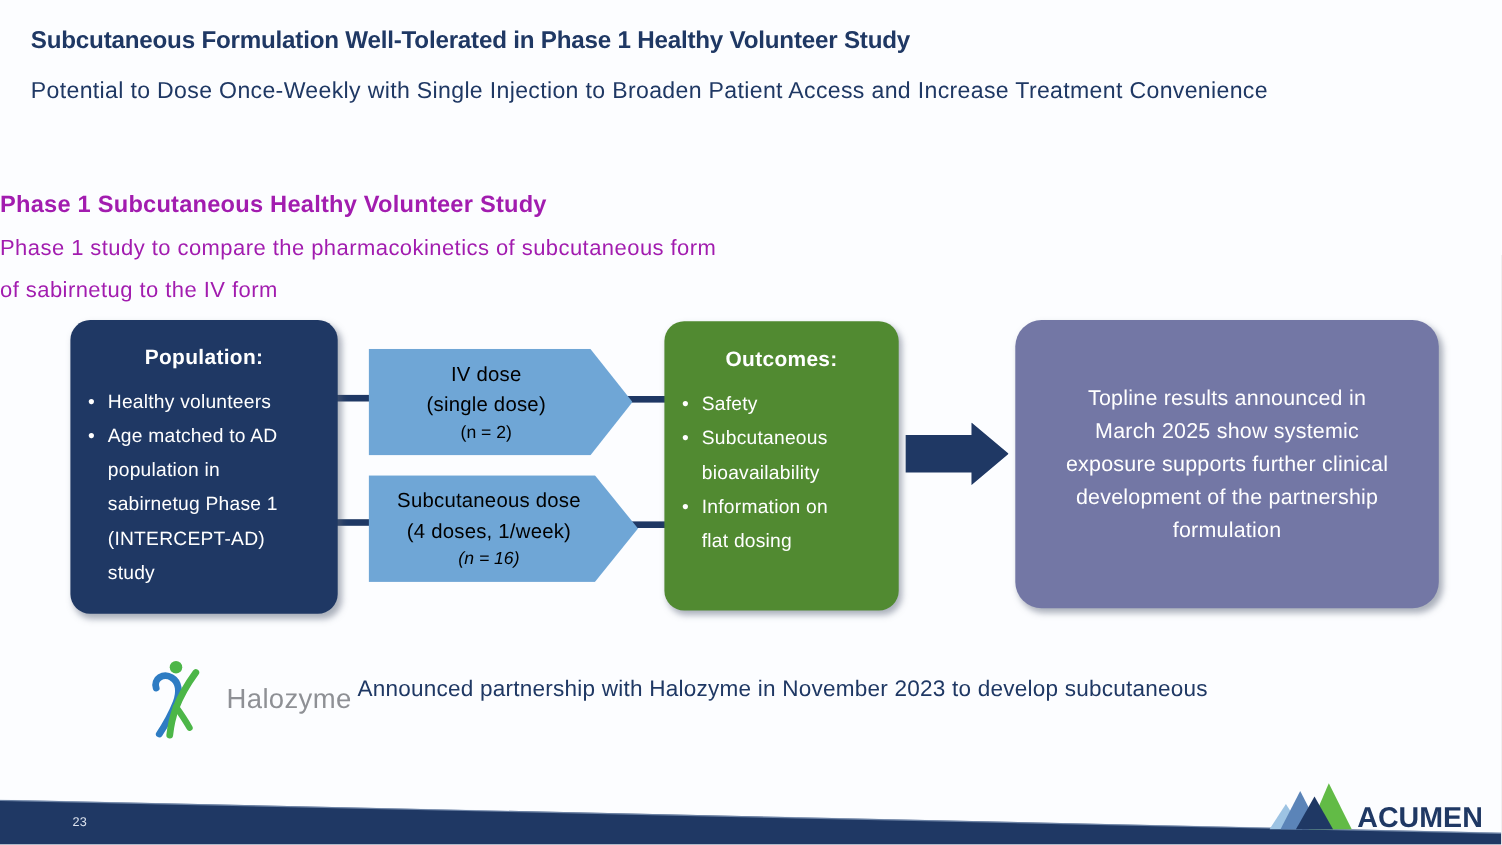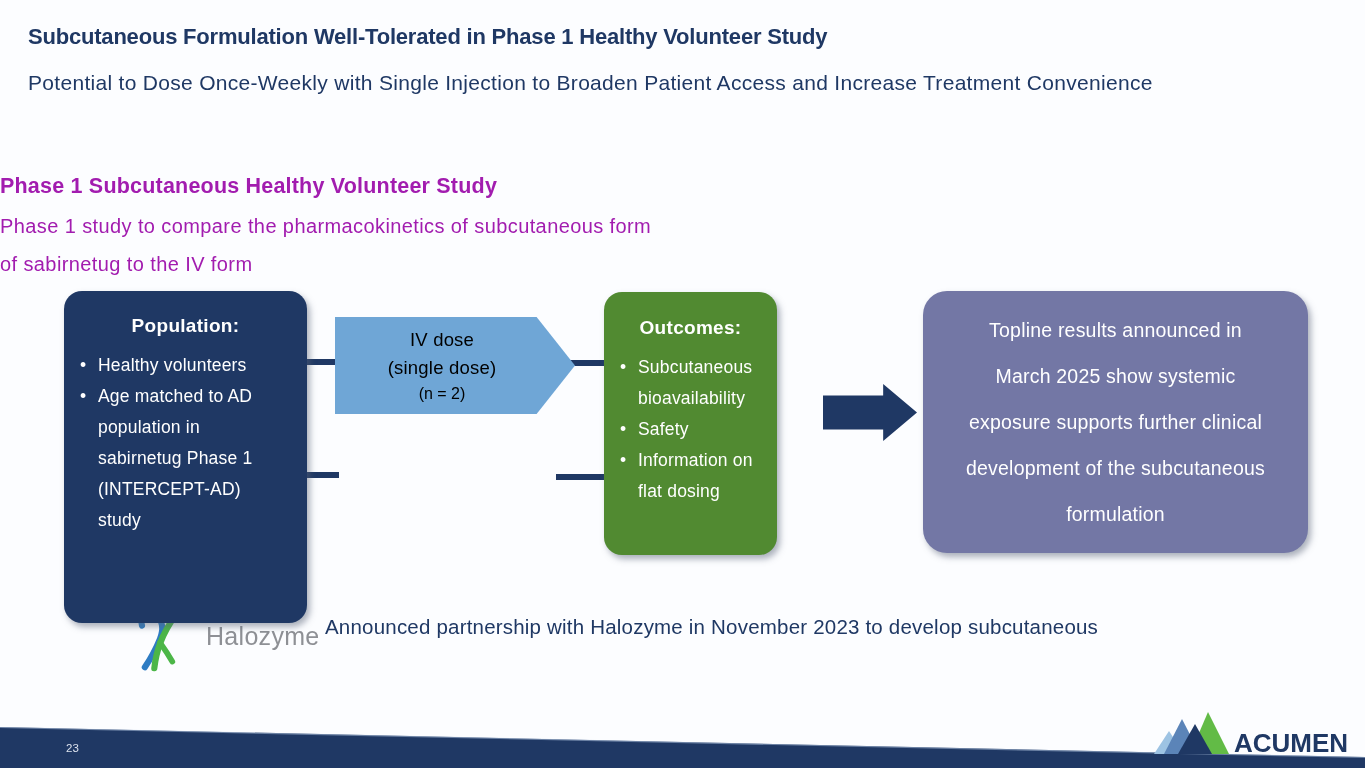--- a/index.html
+++ b/index.html
@@ -18,22 +18,22 @@
   }
   
   .study-header { position:absolute; left:0; top:146px; width:1310px; text-align:left; color:#a21caf;margin-top:27px; }
   .study-heading { font-size:21.5px; font-weight:700; line-height:26px; letter-spacing:.2px; }
   .study-desc { margin-top:8px; font-size:20px; line-height:38px; letter-spacing:.4px; }
   
   .box {
     position:absolute; border-radius:18px; color:#fff;
     box-shadow:3px 4px 6px rgba(90,100,120,.5); box-sizing:border-box;
   }
-  .population-box { left:64px; top:291px; width:243px; height:332px; background:#1F3864; z-index:2; }
-  .outcomes-box   { left:604px; top:292px; width:173px; height:263px; background:#518A31; z-index:2; }
+  .population-box { left:64px; top:291px; width:243px; height:267px; background:#1F3864; z-index:2; }
+  .outcomes-box   { left:604px; top:292px; width:213px; height:263px; background:#518A31; z-index:2; }
   .box-heading { text-align:center; font-weight:700; font-size:19px; margin-top:24px; letter-spacing:.3px; }
   .bullets { margin:13px 0 0 0; padding:0 0 0 14px; list-style:none; }
   .bullet { position:relative; padding-left:20px; font-size:17.5px; line-height:31px; letter-spacing:.2px; }
   .bullet::before { content:"\2022"; position:absolute; left:2px; }
   .population-box .bullet { max-width:158px; }
   .outcomes-box .bullet { max-width:138px; }
   .outcomes-box .box-heading { margin-top:25px; }
   .connector { position:absolute; height:6px; background:#1F3864; z-index:1; }
   .connector.c1 { left:303px; top:359px; width:36px; }
   .connector.c2 { left:303px; top:472px; width:36px; }
@@ -50,21 +50,21 @@
   .arrow-main { font-size:18.5px; line-height:28px; letter-spacing:.2px; }
   .arrow-sub  { font-size:16px;  line-height:24px; }
   .italic { font-style:italic; }
   .flow-arrow {
     position:absolute; left:823px; top:384px; width:94px; height:57px; background:#1F3864;
     clip-path:polygon(0 20%, 64% 20%, 64% 0, 100% 50%, 64% 100%, 64% 80%, 0 80%);
   }
   .result-box {
     left:923px; top:291px; width:385px; height:262px; background:#7377A5; border-radius:24px;
     display:flex; flex-direction:column; justify-content:center;
-    text-align:center; font-size:19.5px; line-height:30px; letter-spacing:.2px;gap:16px;
+    text-align:center; font-size:19.5px; line-height:30px; letter-spacing:.2px;
   }
   
   .halozyme-logo { position:absolute; left:133px; top:599px; display:flex; align-items:center; }
   .halozyme-wordmark { font-size:25px; color:#8E9095; letter-spacing:.3px; margin-left:19px; }
   .partnership-text {
     position:absolute; left:325px; top:610px; font-size:20.5px; line-height:33px;
     color:#1F3864; letter-spacing:.2px;
   }
   .partnership-text sup { font-size:13px; }
   
@@ -104,37 +104,42 @@
   <div class="connector c2"></div>
   <div class="connector c3"></div>
   <div class="connector c4"></div>
 
   <div class="dose-arrow arrow-iv">
     <div class="arrow-main">IV dose</div>
     <div class="arrow-main">(single dose)</div>
     <div class="arrow-sub">(n = 2)</div>
   </div>
 
+  <div class="dose-arrow arrow-sc">
+    <div class="arrow-main">Subcutaneous dose</div>
+    <div class="arrow-main">(4 doses, 1/week)</div>
+    <div class="arrow-sub italic">(n = 16)</div>
+  </div>
 
   <div class="box outcomes-box">
     <div class="box-heading">Outcomes:</div>
     <ul class="bullets">
+      <li class="bullet">Safety</li>
       <li class="bullet">Subcutaneous bioavailability</li>
-      <li class="bullet">Safety</li>
       <li class="bullet">Information on flat dosing</li>
     </ul>
   </div>
 
   <div class="flow-arrow"></div>
 
   <div class="box result-box">
     <div>Topline results announced in</div>
     <div>March 2025 show systemic</div>
     <div>exposure supports further clinical</div>
-    <div>development of the subcutaneous</div>
+    <div>development of the partnership</div>
     <div>formulation</div>
   </div>
 
   <div class="halozyme-logo">
     <svg width="54" height="74" viewBox="0 0 56 78">
       <circle cx="28" cy="8" r="6" fill="#4CB648"></circle>
       <path d="M9 28 C6 19 16 13 24 18 C31 22 32 32 28 42 C24 52 18 63 12 72" stroke="#2E7CC3" stroke-width="6.5" fill="none" stroke-linecap="round"></path>
       <path d="M47 13 C39 24 32 36 28 47 C25 55 23 64 22 73" stroke="#4CB648" stroke-width="6.5" fill="none" stroke-linecap="round"></path>
       <path d="M28 46 C33 53 37 59 41 66" stroke="#4CB648" stroke-width="6" fill="none" stroke-linecap="round"></path>
     </svg>

